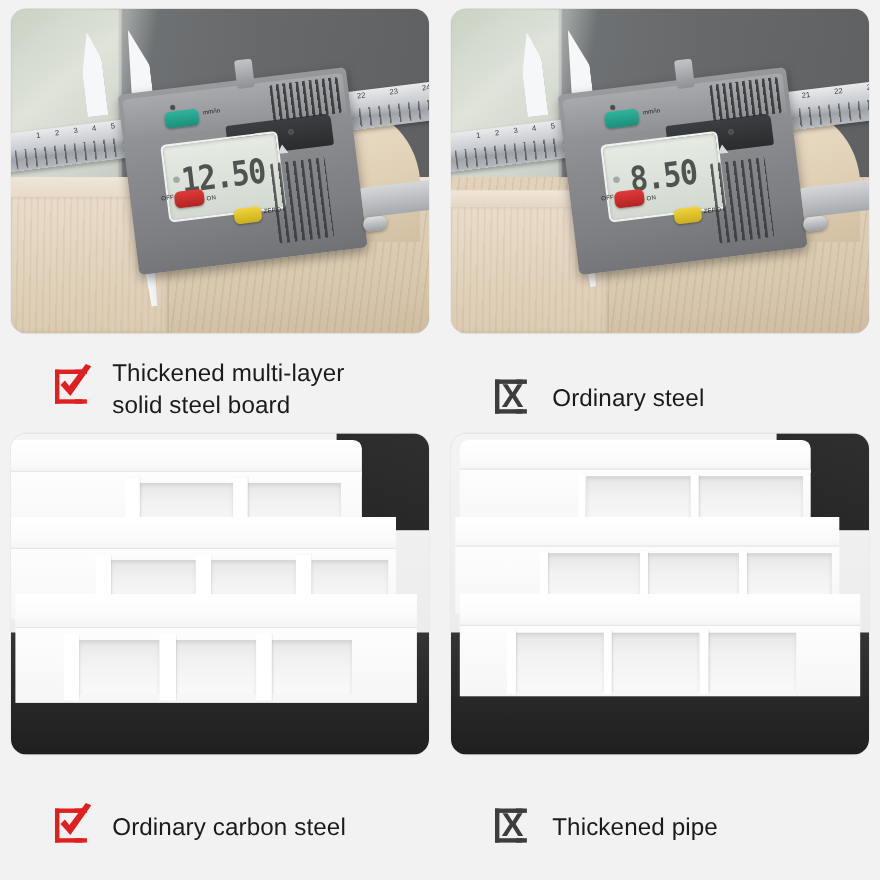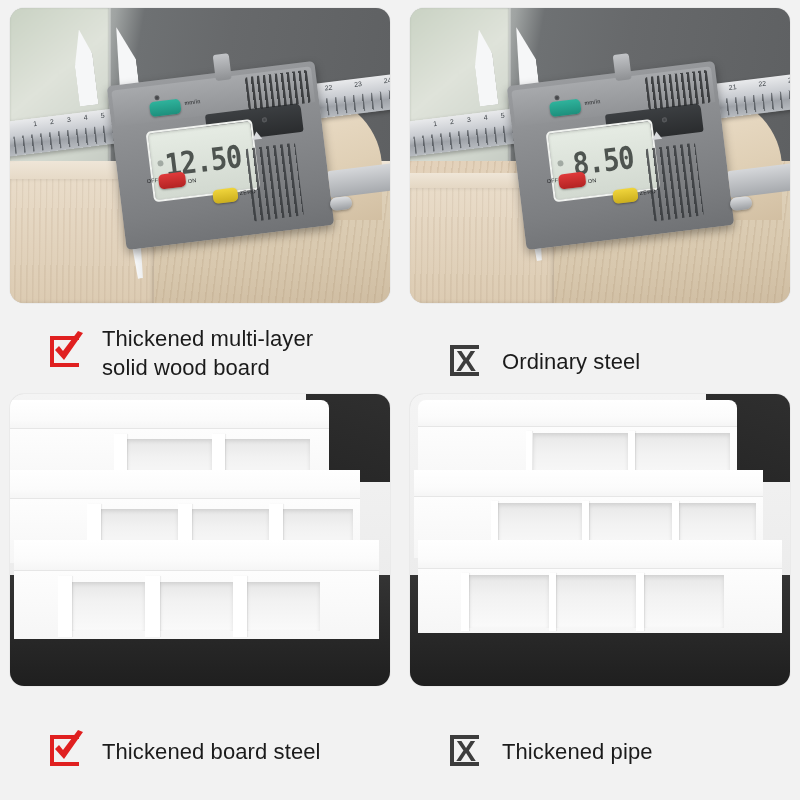--- a/index.html
+++ b/index.html
@@ -509,21 +509,21 @@
 
       <div class="caption">
         <div class="cap-icon icon-check">
           <div class="bracket"></div>
           <svg viewBox="0 0 34 38" aria-hidden="true">
             <path d="M4 19 L13 29 L32 2 L27 0 L12 20 L8 15 Z" fill="#e02020"></path>
           </svg>
         </div>
         <div class="cap-text">
           <span>Thickened multi-layer</span>
-          <span class="l2">solid wood board</span>
+          <span class="l2">solid steel board</span>
         </div>
       </div>
     </div>
 
     <div class="cell">
       <div class="photo">
         <div class="scene-wall"></div>
         <div class="wall-left-panel"></div>
         <div class="wall-seam"></div>
         <div class="scene-floor"></div>
@@ -630,21 +630,21 @@
       </div>
 
       <div class="caption">
         <div class="cap-icon icon-check">
           <div class="bracket"></div>
           <svg viewBox="0 0 34 38" aria-hidden="true">
             <path d="M4 19 L13 29 L32 2 L27 0 L12 20 L8 15 Z" fill="#e02020"></path>
           </svg>
         </div>
         <div class="cap-text">
-          <span>Thickened board steel</span>
+          <span>Ordinary carbon steel</span>
         </div>
       </div>
     </div>
 
     <div class="cell cell-bottom">
       <div class="photo">
         <div class="pipe-scene">
           <div class="dark-back"></div>
           <div class="dark-table"></div>
 

